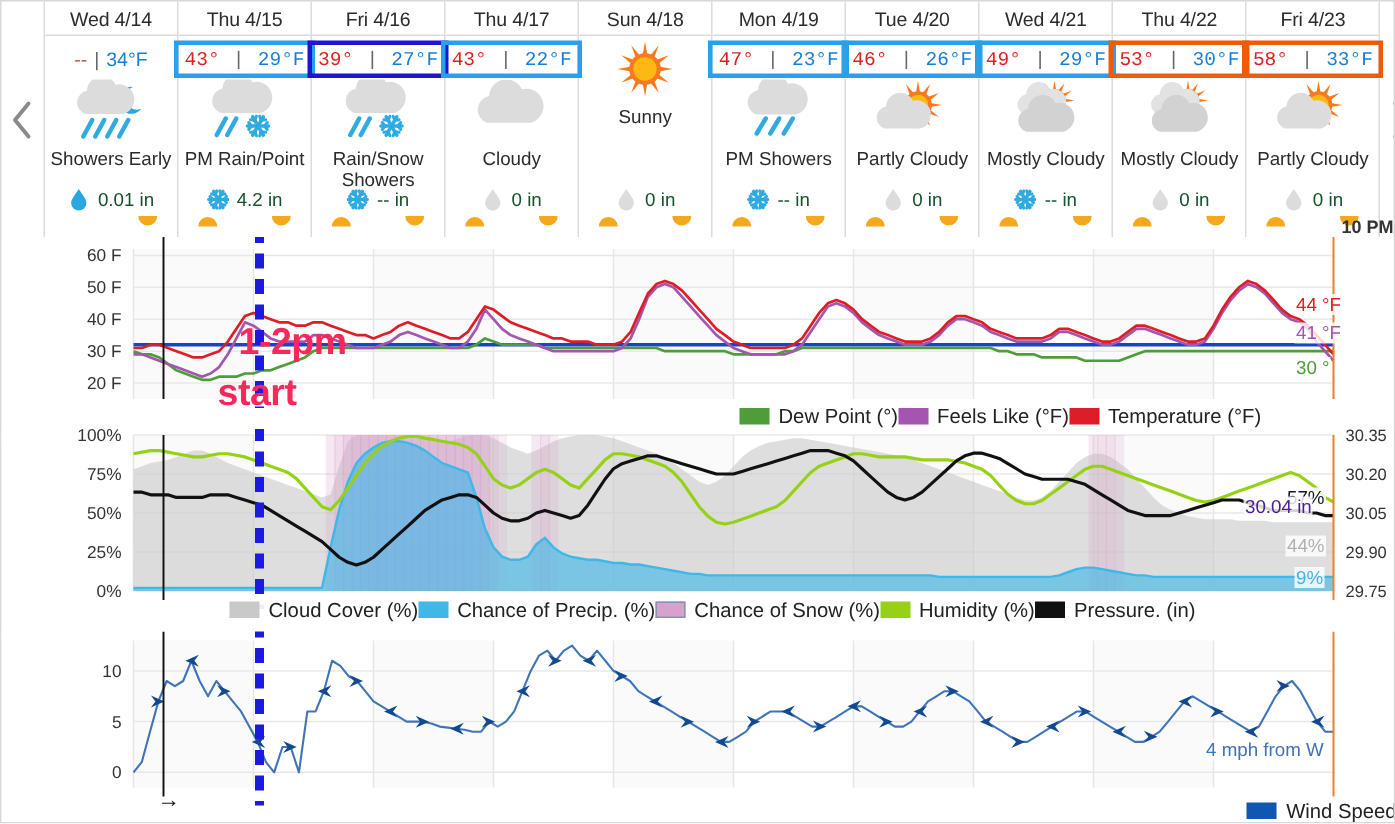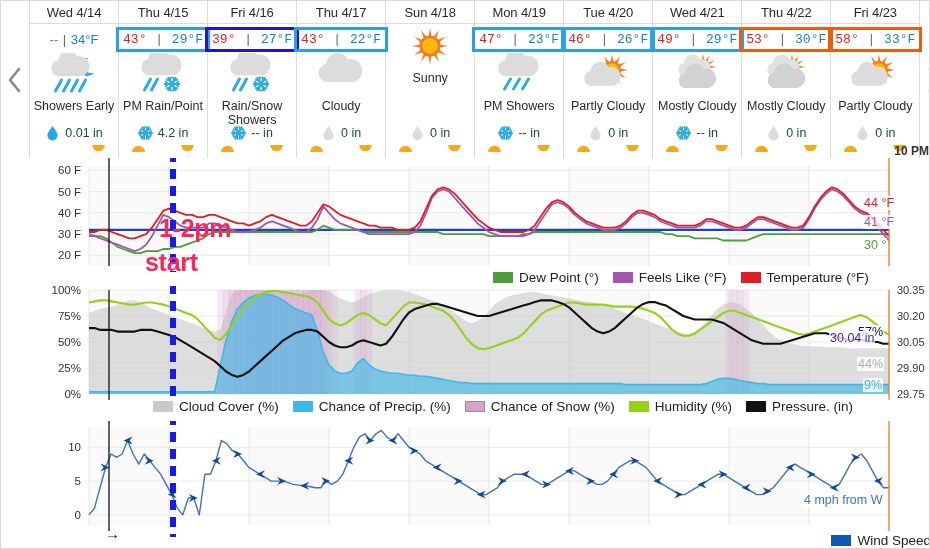--- a/index.html
+++ b/index.html
@@ -142,21 +142,20 @@
   #tempchart  { top: 157px; height: 138px; }
   #midchart   { top: 285px; height: 140px; }
   #windchart  { top: 420px; height: 129px; }
 
   .chart svg { display: block; }
 
   .legend {
     position: absolute;
     display: flex;
     align-items: center;
-    gap: 14px;
     font-size: 13.5px;
     color: #222;
     background: rgba(255,255,255,0.92);
   }
   .legend .li { display: flex; align-items: center; gap: 6px; white-space: nowrap; }
   .swatch { width: 20px; height: 11px; display: inline-block; }
   .swatch.bordered { border: 1px solid #8890b8; }
 
   #templegend { left: 492px; top: 112px; }
   #midlegend  { left: 152px; top: 113px; }

